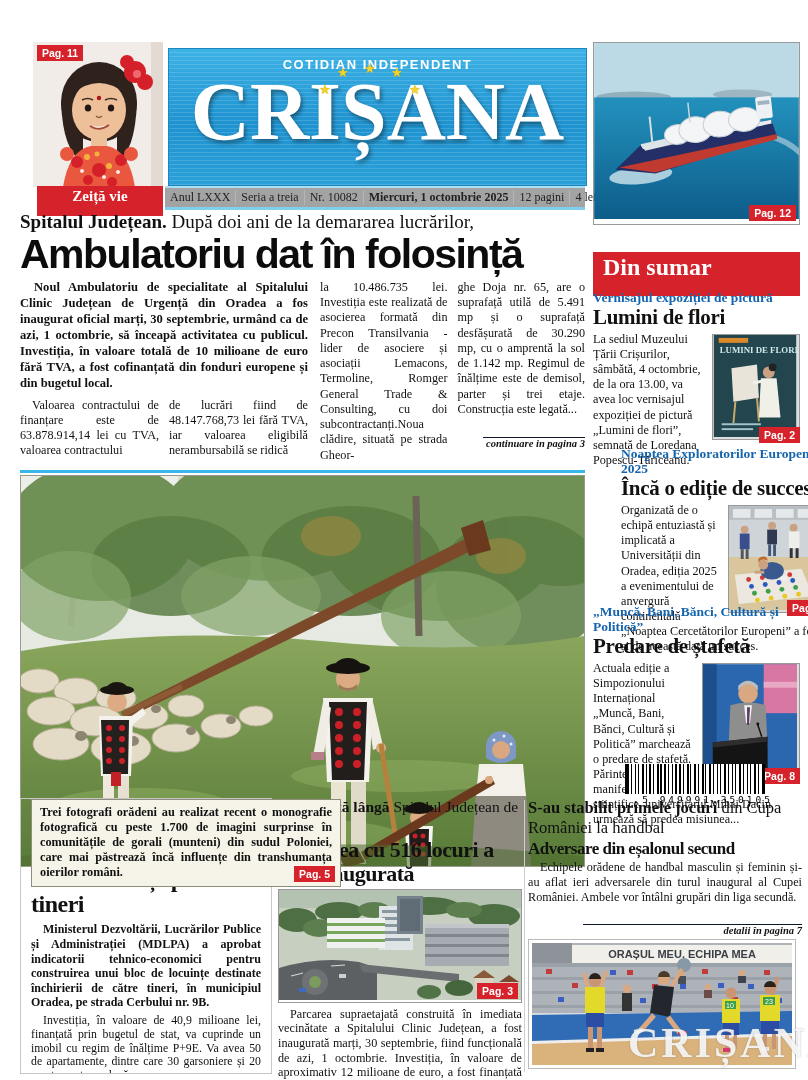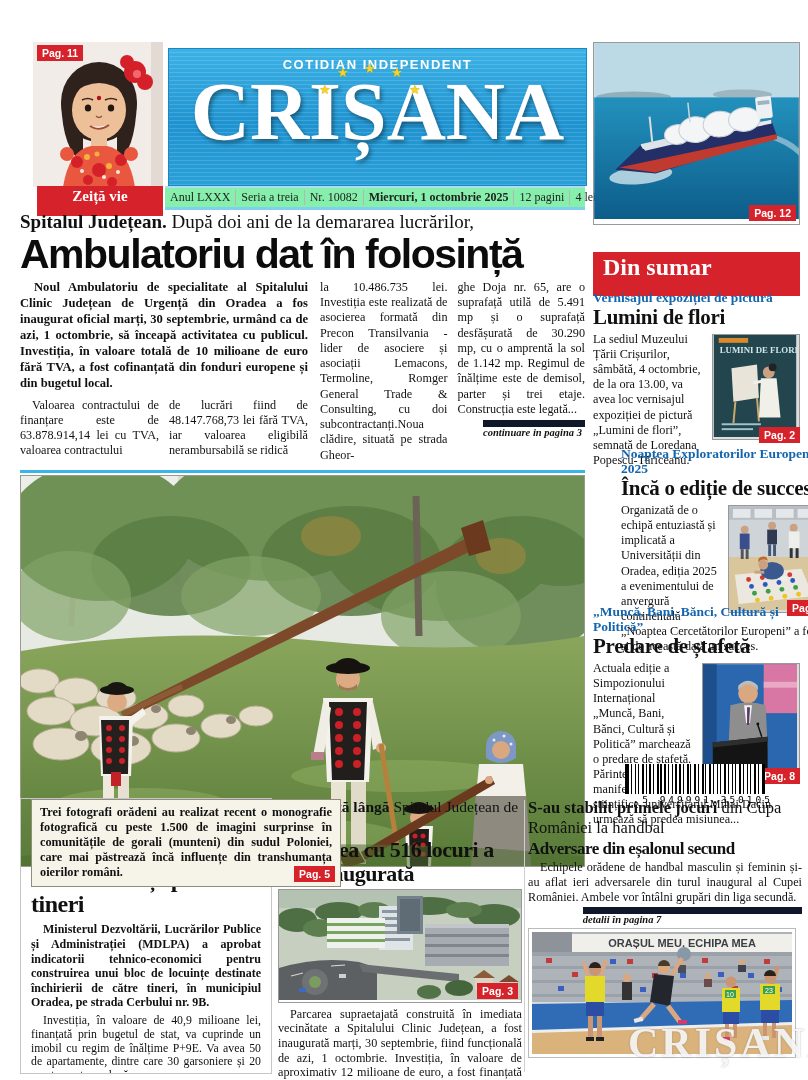--- a/index.html
+++ b/index.html
@@ -17,41 +17,41 @@
          font:bold 15px/21px "Liberation Serif",serif;text-align:center;}
   #masthead{left:168px;top:48px;width:417px;height:136px;overflow:hidden;
             background:linear-gradient(180deg,#3cb2e6,#1f93d0 55%,#2aa0d8);border:1px solid #1b86c0;}
   #masthead::before{content:"";position:absolute;inset:0;
             background:repeating-linear-gradient(0deg,rgba(255,255,255,.14) 0 1px,transparent 1px 4px);}
   #tagline{position:absolute;top:8px;left:0;width:100%;text-align:center;color:#fff;z-index:3;
            font:bold 13px "Liberation Sans",sans-serif;letter-spacing:1.5px;}
   #mast-title{position:absolute;top:22px;left:0;width:100%;text-align:center;color:#fff;z-index:2;
            font:bold 82px/1 "Liberation Serif",serif;text-shadow:2px 3px 4px rgba(0,0,0,.4);}
   .star{position:absolute;z-index:3;color:#f5d428;font-size:13px;text-shadow:0 0 1px #a98e08;}
-  #infostrip{left:165px;top:186px;width:420px;height:19px;background:#86efac;display:flex;
+  #infostrip{left:165px;top:186px;width:420px;height:19px;background:#a3a3a3;display:flex;
            align-items:center;justify-content:space-between;border-top:2px solid #aadff5;
            border-bottom:3px solid #7fd0ef;font:12px "Liberation Serif",serif;color:#222;}
   .info-item{padding:0 5px;border-left:1px solid #b5b5b5;white-space:nowrap;}
   .info-item:first-child{border-left:none;}
   .info-item.bold{font-weight:bold;}
 
   
   #main-col{left:20px;top:211px;width:565px;}
   #main-kicker{font-size:19px;line-height:1.15;}
   #main-headline{margin:1px 0 4px;font:bold 41px/1.0 "Liberation Sans",sans-serif;
                  letter-spacing:-1.5px;color:#0c0c0c;}
   #lead-flex{display:flex;gap:12px;margin-top:5px;}
   .lead-left{width:288px;}
   .lead-bold{font-weight:bold;font-size:12.6px;line-height:1.27;text-align:justify;text-indent:14px;}
   .lead-two{display:flex;gap:10px;margin-top:6px;}
   .mini-col{flex:1;font-size:12.2px;line-height:1.25;text-align:justify;}
   .ind{text-indent:12px;}
   .lead-right{flex:1;display:flex;gap:10px;}
-  .cont-note{border-top:7px solid #0f172a;margin-top:3px;width:80%;margin-left:auto;
-             font:bold italic 10.5px "Liberation Serif",serif;text-align:left;}
+  .cont-note{border-top:1px solid #0f172a;margin-top:20px;width:80%;margin-left:auto;
+             font:bold italic 10.5px "Liberation Serif",serif;text-align:right;}
   #cyan-rule{height:3px;background:#3ab5e8;margin-top:7px;}
   #main-photo{position:relative;width:563px;height:390px;margin-top:2px;border:1px solid #9a9a8c;
               background:#dfe4da;}
   #photo-caption{position:absolute;left:10px;top:323px;width:292px;background:#f6f4e9;
               border:1px solid #8e8e7c;padding:5px 8px 6px;z-index:3;
               font:bold 12.3px/1.22 "Liberation Serif",serif;text-align:justify;}
   #badge-p5{position:absolute;right:5px;bottom:4px;}
 
   
   #sidebar{left:593px;top:42px;width:207px;height:996px;}
@@ -339,21 +339,21 @@
               <circle cx="476" cy="274" r="1.5"></circle>
             </g>
           <circle cx="480" cy="274" r="9" fill="#d9a881"></circle>
           <polygon points="470,300 340,376 344,384 474,308" fill="#6b3a1e"></polygon>
           <polygon points="336,372 318,380 324,392 344,386" fill="#5d3118"></polygon>
           <circle cx="468" cy="304" r="4" fill="#d9a881"></circle>
         </g>
         <ellipse cx="280" cy="392" rx="320" ry="24" fill="#4e6e30" opacity=".55"></ellipse>
       </svg>
       <div id="photo-caption">
-        <span>Trei fotografi orădeni au realizat recent o monografie fotografică cu peste 1.500 de imagini surprinse în comunitățile de gorali (munteni) din sudul Poloniei, care mai păstrează încă influențe din transhumanța oierilor români.</span>
+        <span>Trei fotografi orădeni au realizat recent o monografie fotografică cu peste 1.700 de imagini surprinse în comunitățile de gorali (munteni) din sudul Poloniei, care mai păstrează încă influențe din transhumanța oierilor români.</span>
         <span class="badge" id="badge-p5">Pag. 5</span>
       </div>
     </div>
   </div>
 
   <div class="abs" id="sidebar">
     <div id="ship-photo">
       <svg viewBox="0 0 207 178" width="205" height="176">
         <defs>
             <linearGradient id="seaG" x1="0" y1="0" x2="0" y2="1">

